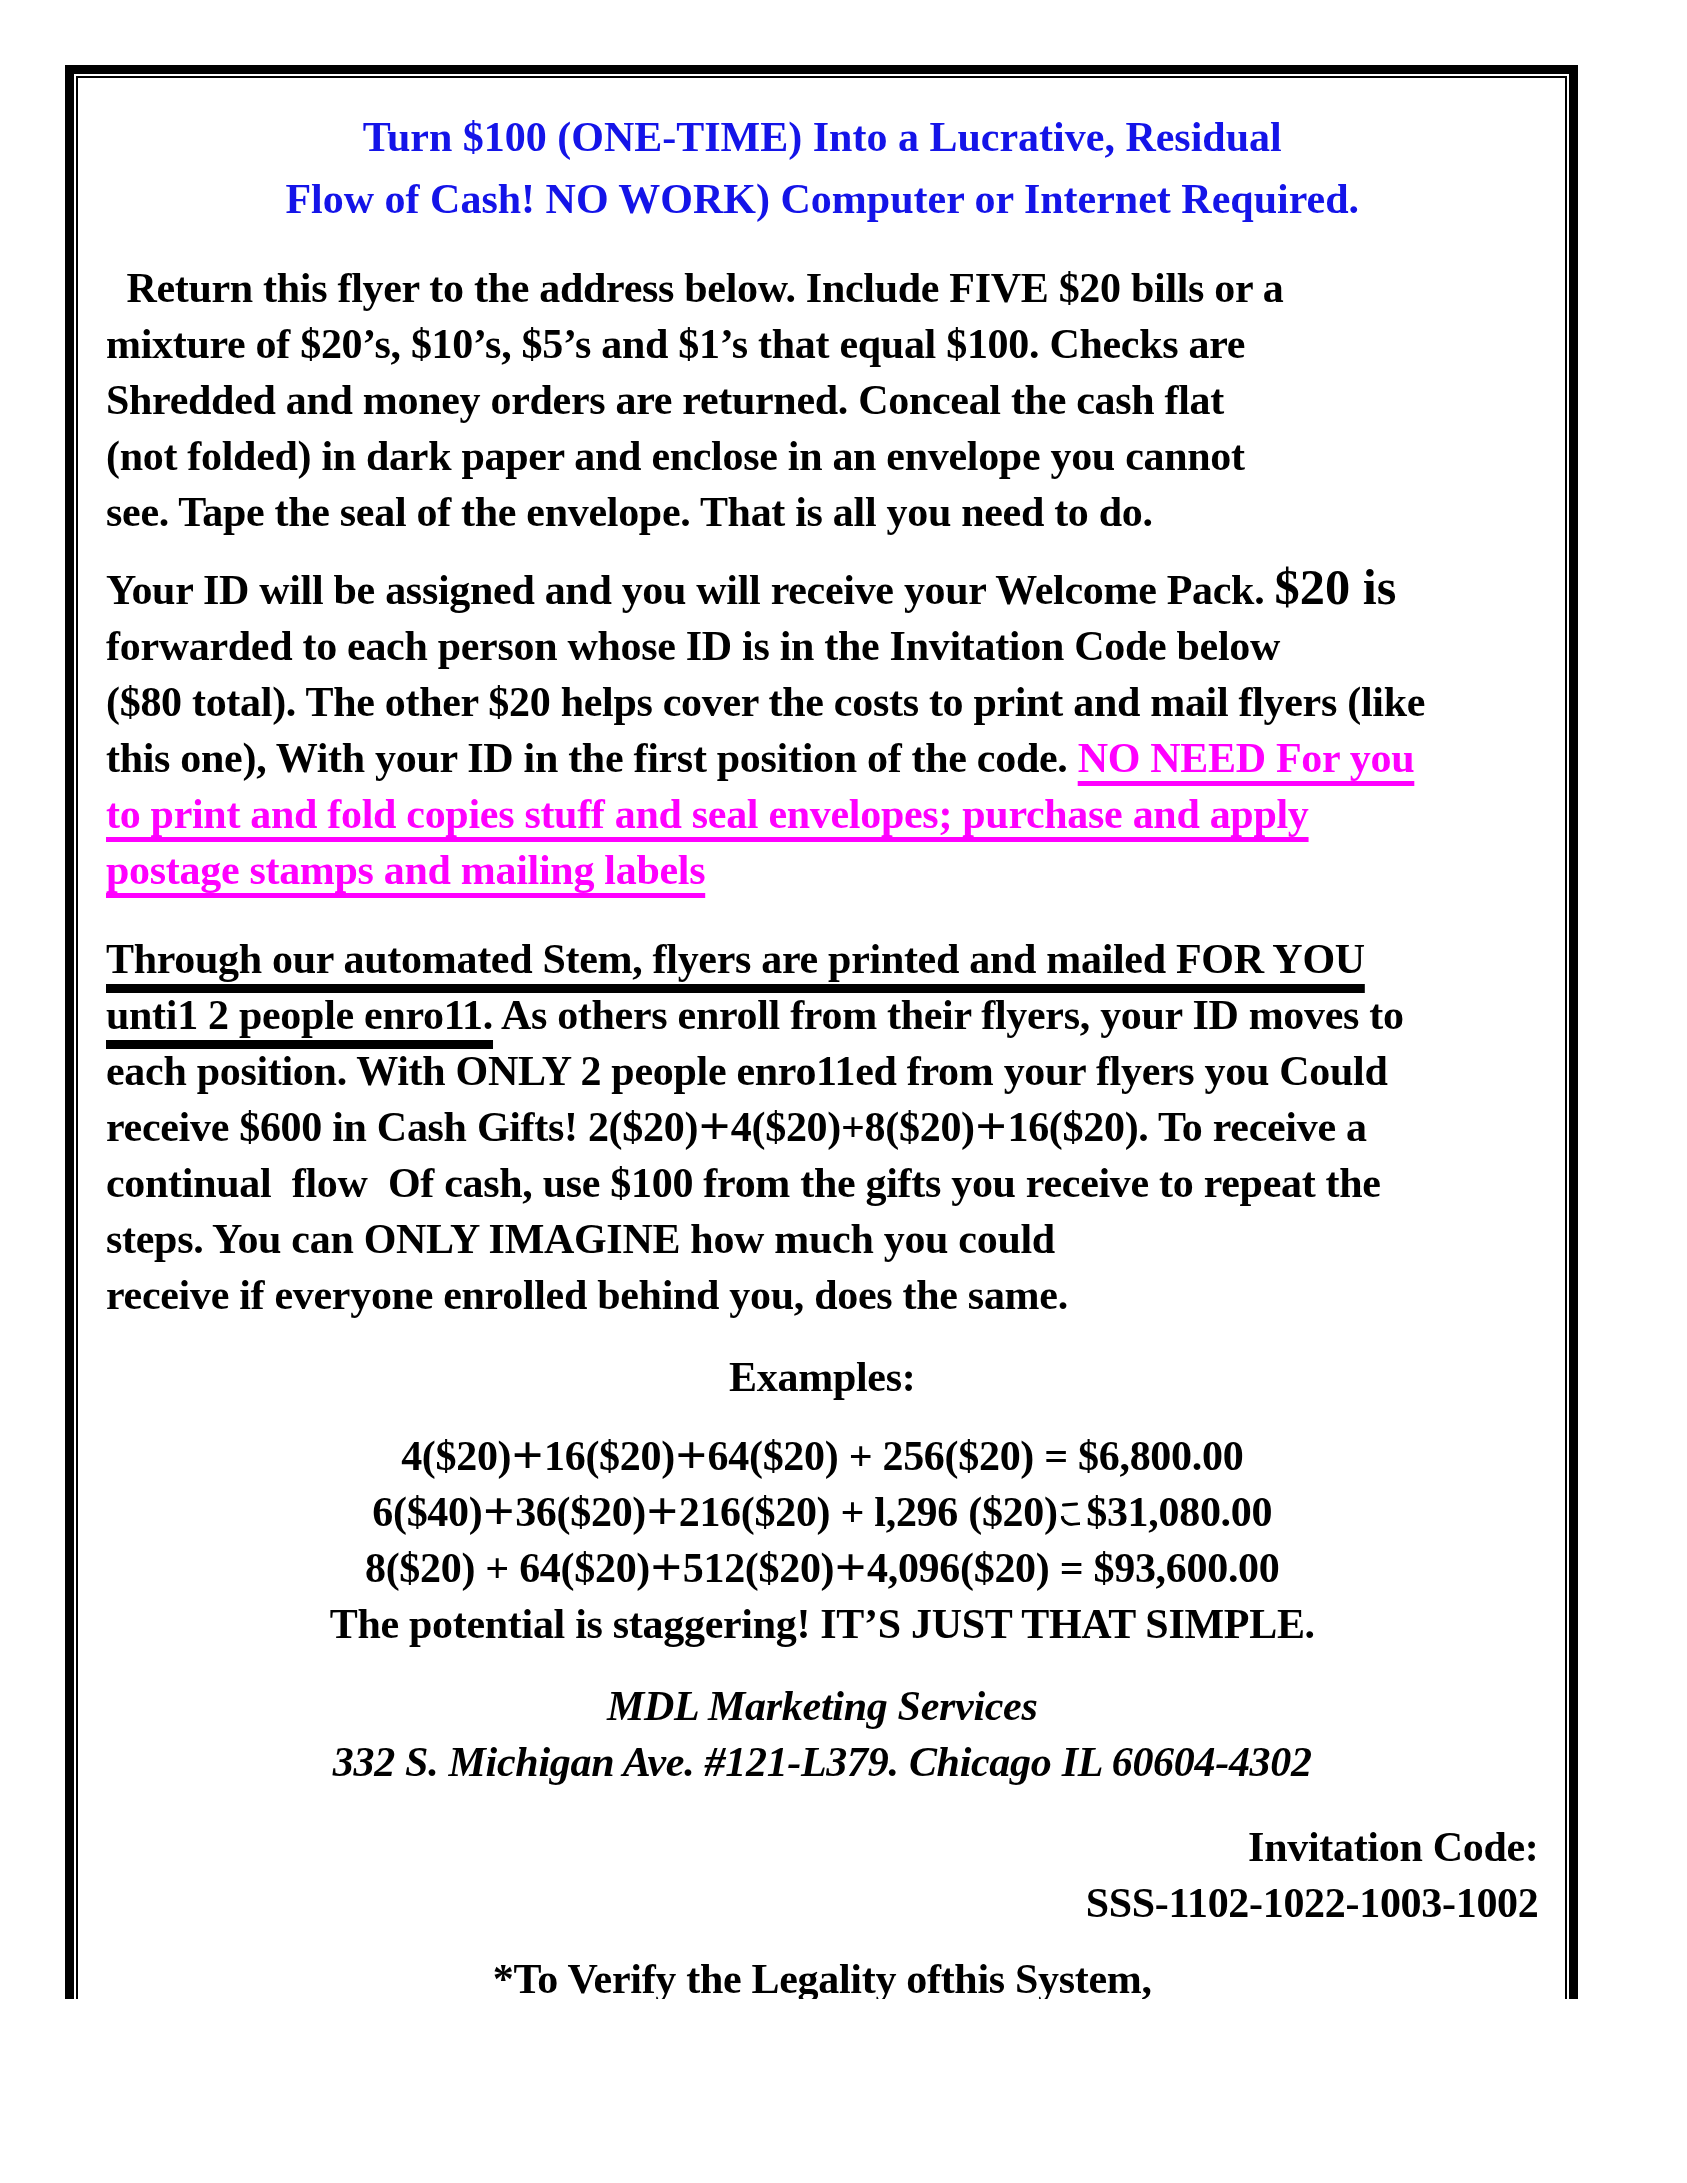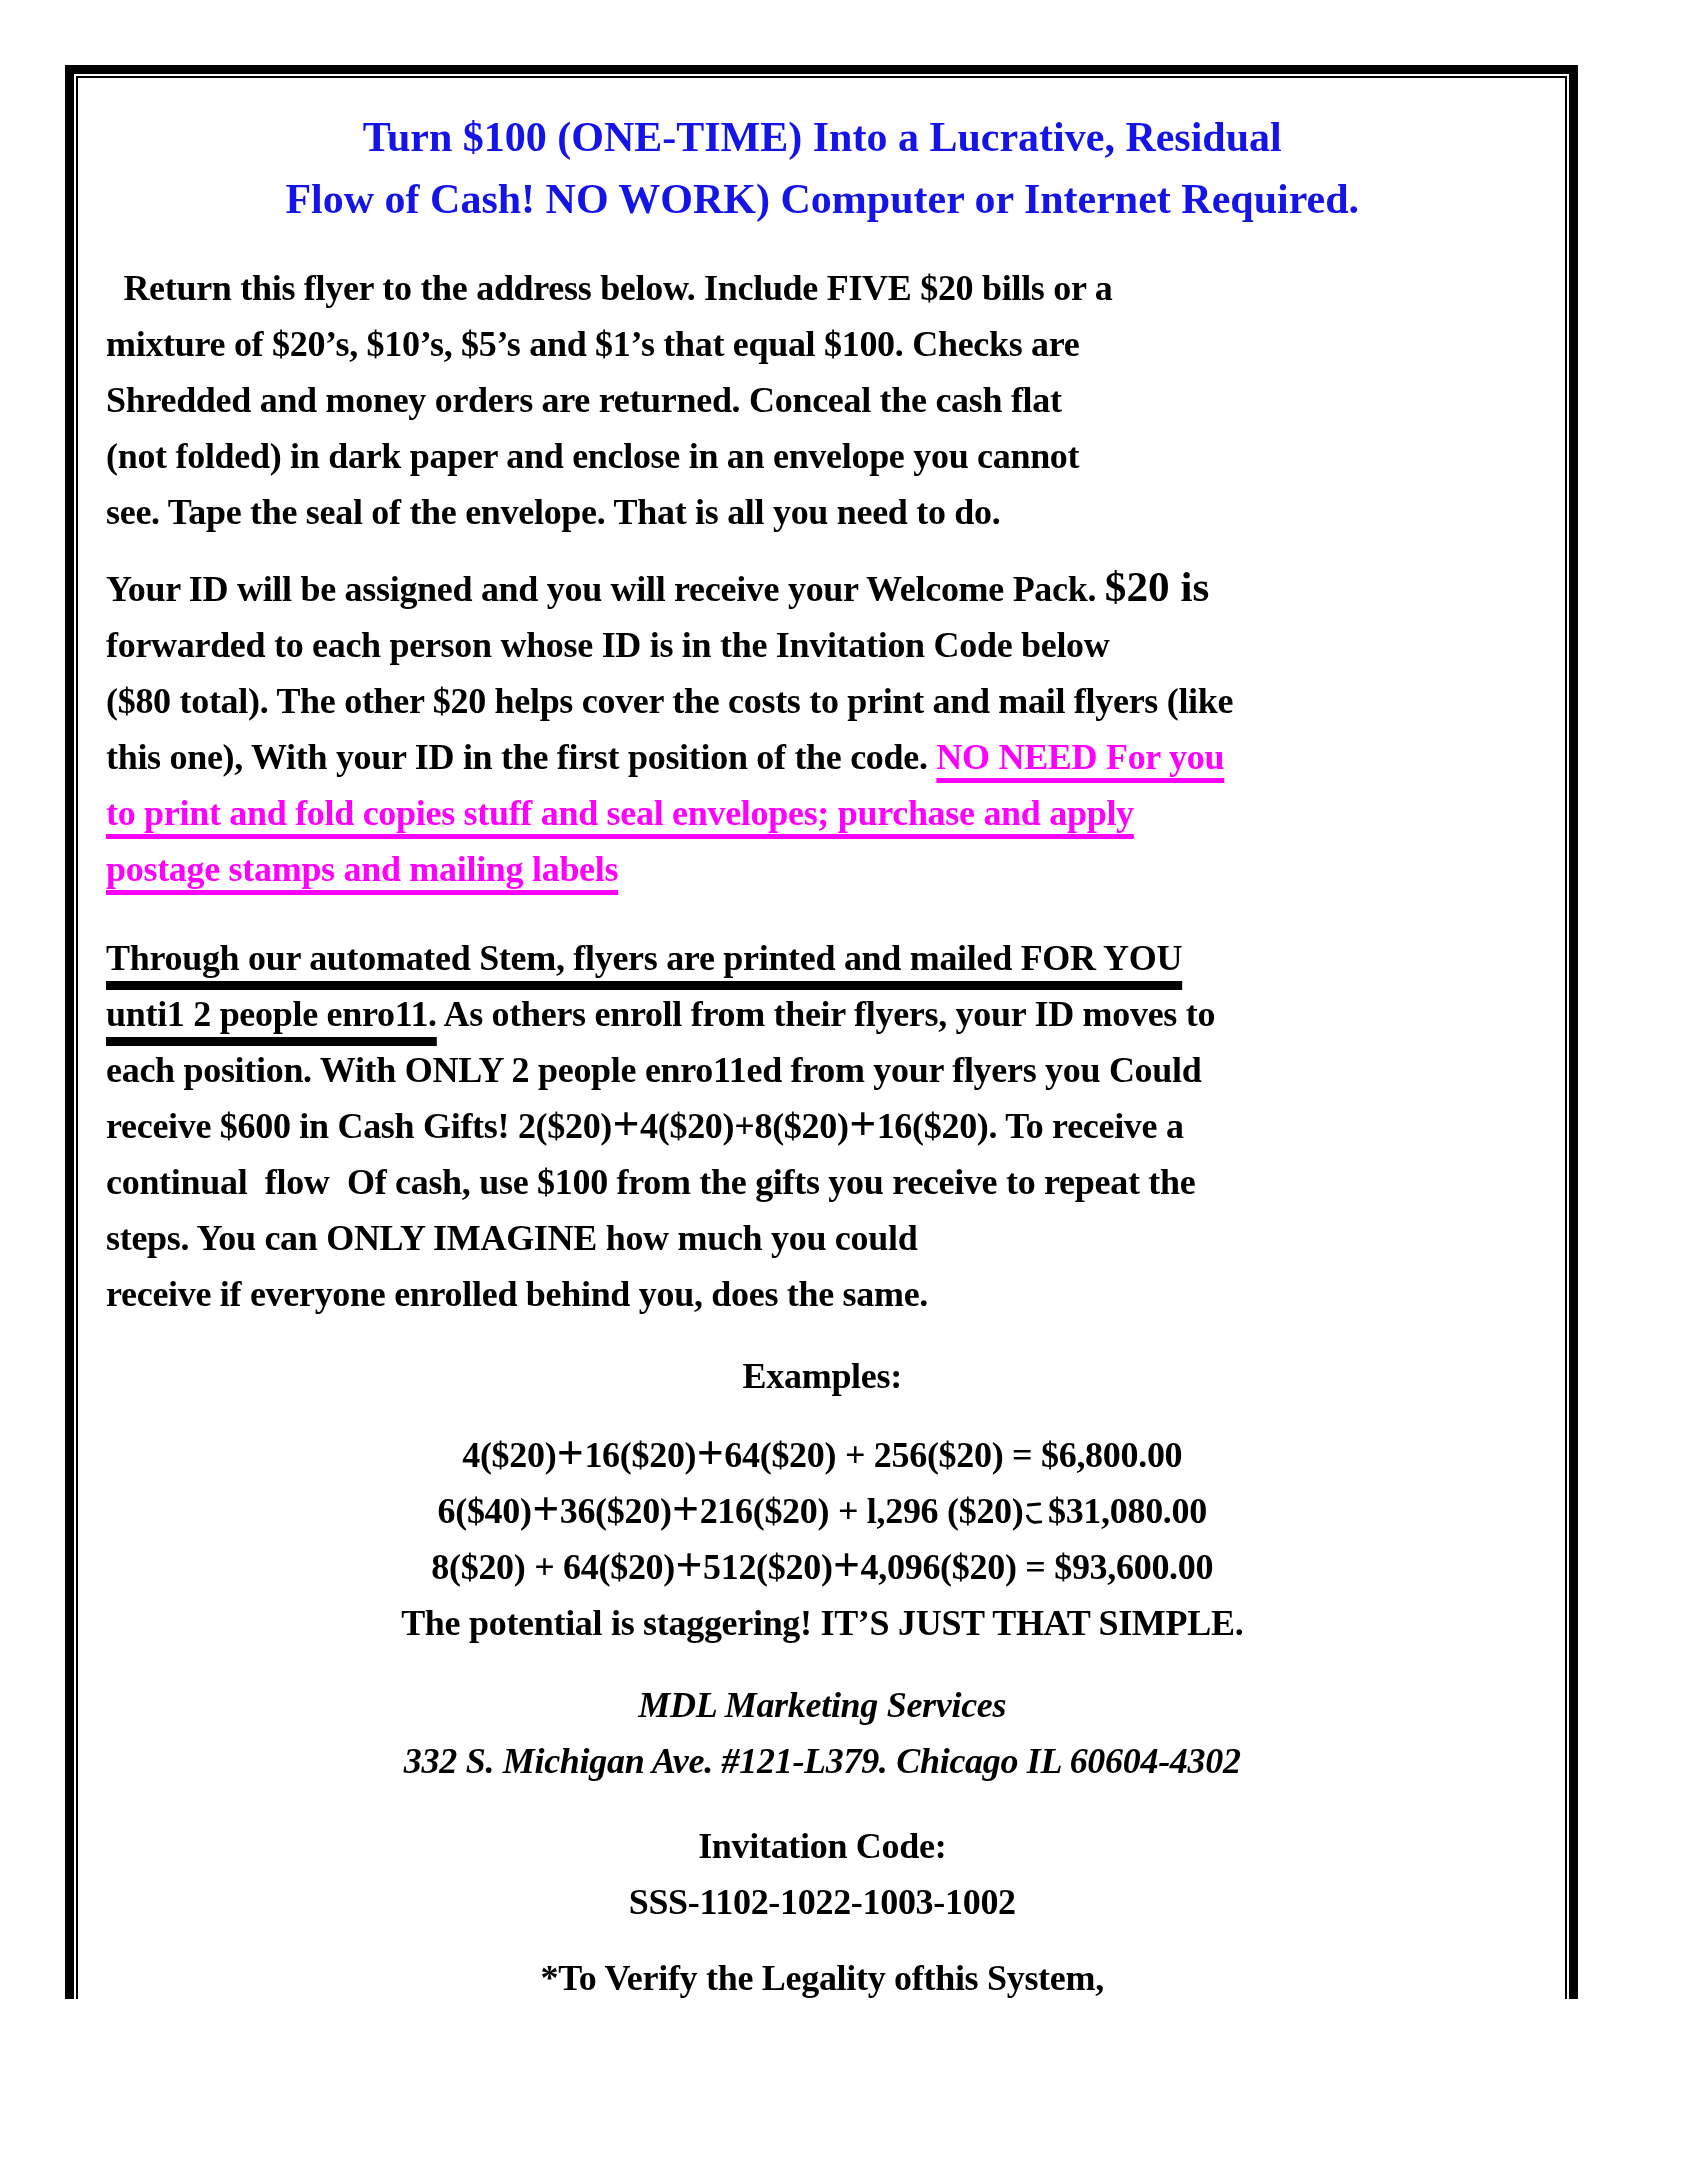--- a/index.html
+++ b/index.html
@@ -3,32 +3,32 @@
 <meta charset="utf-8">
 <style>
   html,body{margin:0;padding:0;background:#ffffff;}
   .page{position:relative;width:1687px;height:1999px;background:#ffffff;
         font-family:"Liberation Serif",serif;font-weight:bold;color:#000;}
   .frame{position:absolute;left:65px;top:65px;width:1513px;height:2054px;
          border:9.3px solid #000;box-sizing:border-box;}
   .frame-inner{position:absolute;inset:2px;border:2.6px solid #000;overflow:hidden;}
   .content{padding:5.3px 26.5px 0 28px;}
 
-  .line{line-height:56px;font-size:36px;letter-spacing:-0.3px;white-space:nowrap;}
+  .line{line-height:56px;font-size:42px;letter-spacing:-0.3px;white-space:nowrap;}
   .b-center{text-align:center;}
 
   .blk-title{margin-top:22.5px;color:var(--title-blue,#1414e8);}
   .blk-title .line{font-size:42px;line-height:62px;letter-spacing:0;}
   .blk-intro{margin-top:30px;}
   .blk-assign{margin-top:19px;}
   .blk-stem{margin-top:33px;}
   .blk-exhead{margin-top:26.5px;}
   .blk-examples{margin-top:22.5px;}
   .blk-company{margin-top:26.5px;font-style:italic;}
-  .blk-invite{margin-top:29px;}
+  .blk-invite{margin-top:29px;text-align:right;}
   .blk-verify{margin-top:20px;}
 
   .run-n{}
   .run-big{font-size:1.2em;letter-spacing:0;}
   .run-mu{color:var(--magenta,#ff00ff);text-decoration:underline;
           text-decoration-color:var(--magenta,#ff00ff);
           text-decoration-thickness:5.3px;text-underline-offset:8.6px;}
   .run-bu{text-decoration:underline;text-decoration-color:#000;
           text-decoration-thickness:9.3px;text-underline-offset:10.6px;}
   .run-plus{display:inline-block;font-size:1.32em;line-height:0;

